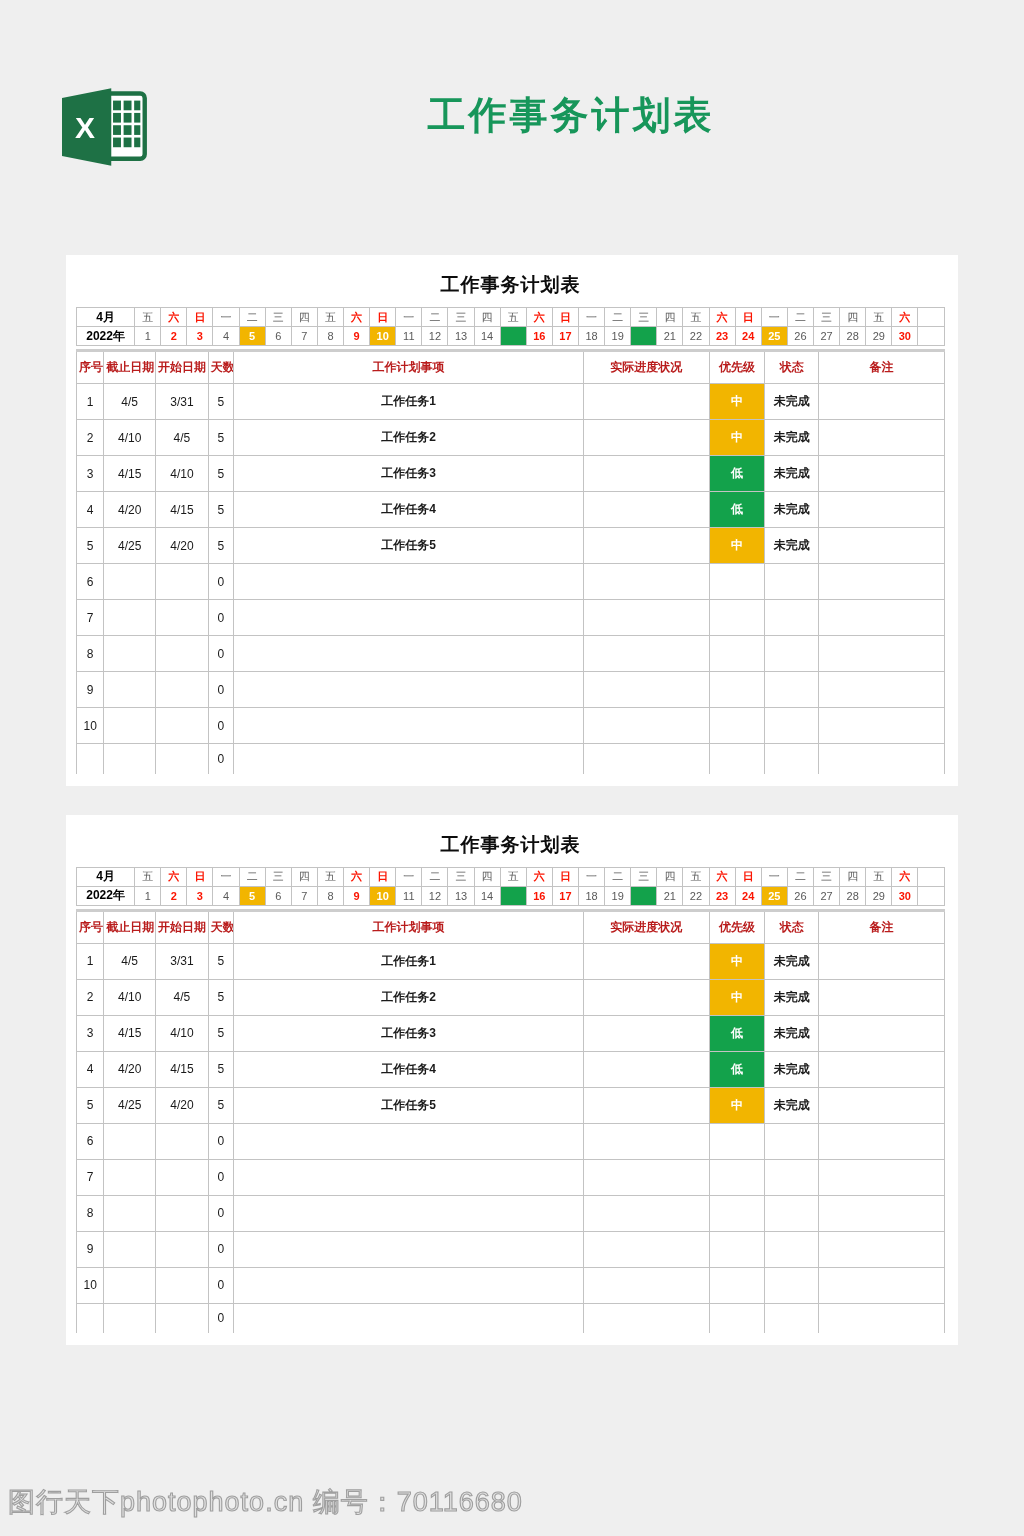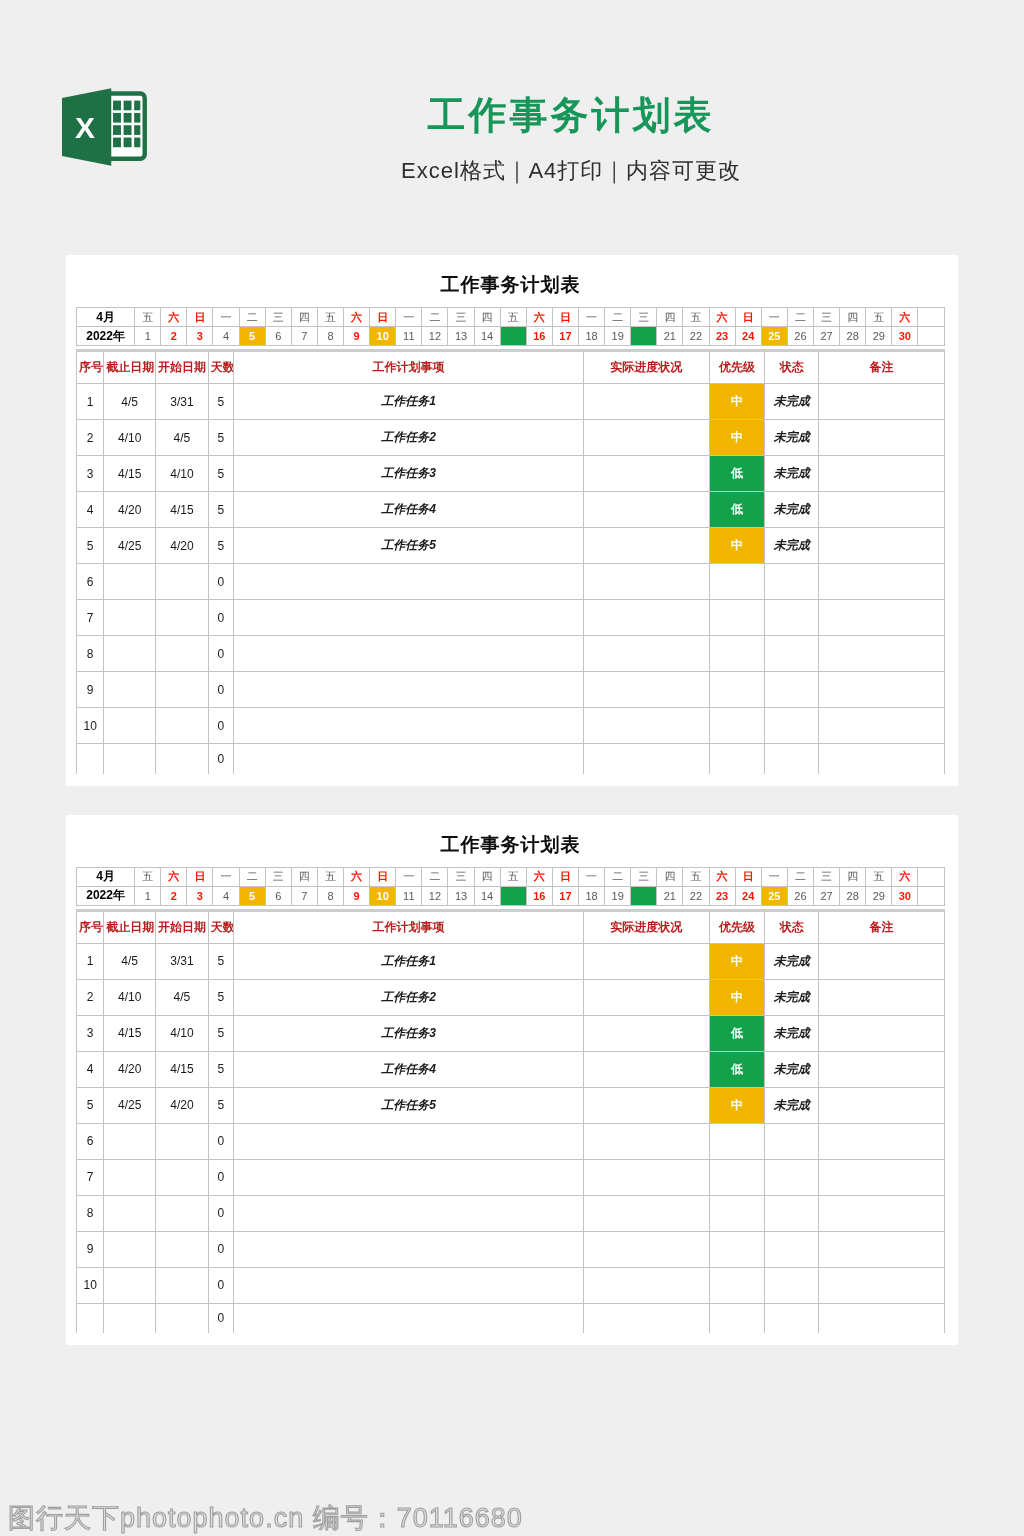--- a/index.html
+++ b/index.html
@@ -40,27 +40,27 @@
   
   .main{margin-top:3px;border-top:3px solid #cdcdcd;}
   .main th{
     border:1px solid var(--border);height:33px;padding:0 2px;
     font-size:12px;color:#b91c1c;font-weight:bold;overflow:hidden;white-space:nowrap;
   }
   .main td{
     border:1px solid var(--border);height:36px;padding:0 2px;
     text-align:center;font-size:12px;color:#1a1a1a;overflow:hidden;white-space:nowrap;
   }
-  .main td.task,.main td.status{font-weight:bold;font-style:italic;}
+  .main td.task,.main td.status{font-weight:bold;}
   .main td.pri-yellow{background:var(--yellow);color:#fff;font-weight:bold;}
   .main td.pri-green{background:var(--green);color:#fff;font-weight:bold;}
   .main tr.cut td{border-bottom:none;height:30px;}
   
   .footer{
-    position:absolute;left:8px;bottom:0;
+    position:absolute;left:8px;bottom:16px;
     font-size:27px;letter-spacing:1px;
     color:rgba(160,160,160,0.18);
     -webkit-text-stroke:1.1px #9f9f9f;
   }
 </style>
 </head>
 <body>
 
 <div class="page-header">
   <svg class="logo" viewBox="0 0 100 92" aria-hidden="true">
@@ -77,21 +77,20 @@
         <rect x="82" y="44" width="7" height="11"></rect>
       <rect x="58" y="58" width="9" height="11"></rect>
         <rect x="70" y="58" width="9" height="11"></rect>
         <rect x="82" y="58" width="7" height="11"></rect>
     </g>
     <polygon points="0,13 56,2 56,90 0,79" fill="#1e7145"></polygon>
     <text id="logo-letter" x="26" y="58" text-anchor="middle" font-size="34" font-weight="bold" fill="#ffffff" font-family="Liberation Sans, sans-serif">X</text>
   </svg>
   <div class="title-block">
     <div class="page-title">工作事务计划表</div>
-    <div class="page-subtitle">Excel格式｜A4打印｜内容可更改</div>
   </div>
 </div>
 
 <div id="panels">
   <section class="panel">
     <div class="panel-title">工作事务计划表</div>
     <table class="calendar">
       <tbody>
         <tr class="weekday-row">
           <td class="label">4月</td>

